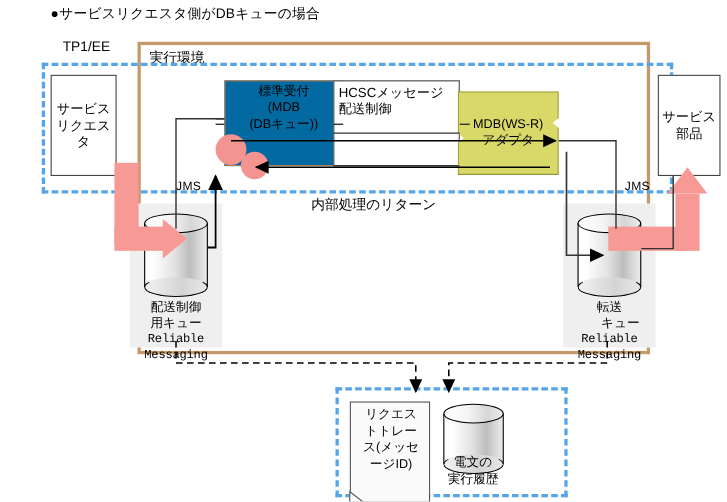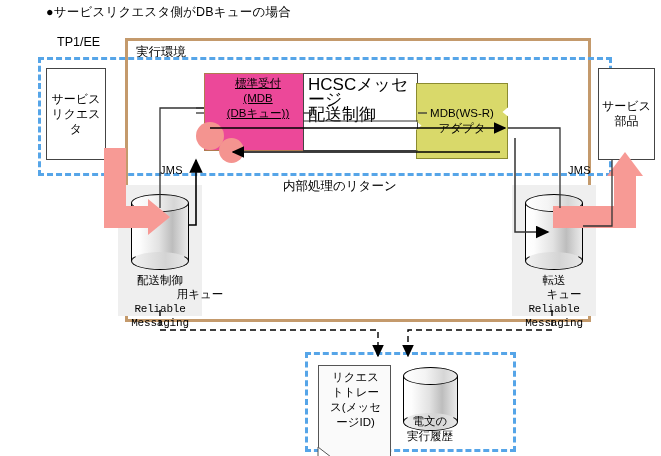--- a/index.html
+++ b/index.html
@@ -32,28 +32,28 @@
     background:#fff;border:1px solid #444;
     display:flex;align-items:center;justify-content:center;
     text-align:center;font-size:12px;line-height:15px;
     box-sizing:border-box;
   }
   #svc-requester{left:46px;top:68px;width:60px;height:92px;}
   #svc-component{left:598px;top:68px;width:57px;height:92px;}
   #hcsc-box{
     left:303px;top:73px;width:115px;height:78px;
     background:#fff;border:1px solid #444;box-sizing:border-box;
-    font-size:17px;line-height:15px;text-align:left;padding:3px 4px;
+    font-size:12px;line-height:15px;text-align:left;padding:3px 4px;
   }
   
   #std-recv{
     left:204px;top:73px;width:108px;height:78px;
-    background:#ec4899;border:1px solid #b07a50;box-sizing:border-box;
+    background:#0369a1;border:1px solid #b07a50;box-sizing:border-box;
     display:flex;align-items:flex-start;justify-content:center;
-    font-size:11.5px;line-height:15px;text-align:center;padding-top:2px;text-decoration:underline;
+    font-size:11.5px;line-height:15px;text-align:center;padding-top:2px;
   }
   
   #mdb-adapter{
     left:416px;top:83px;width:92px;height:76px;
     background:#d9d96a;border:1px solid #8b8b30;box-sizing:border-box;
     display:flex;align-items:center;justify-content:center;
     font-size:11.5px;line-height:15px;text-align:center;
     clip-path:polygon(0 0,100% 0,100% 32%,94% 38%,100% 44%,100% 100%,0 100%,0 62%,6% 56%,0 50%);
   }
   
@@ -118,21 +118,21 @@
 
 <div class="abs queuegroup" id="q-left-bg"></div>
 <div class="abs queuegroup" id="q-right-bg"></div>
 
 <div class="abs cyl" style="left:131px;top:194px;width:58px;height:76px;">
   <div class="cyl-body"></div>
   <div class="cyl-bot"></div>
   <div class="cyl-top"></div>
 </div>
 <div class="qlabel" style="left:118px;top:273px;width:84px;">配送制御</div>
-<div class="qlabel" style="left:118px;top:287px;width:84px;padding-left:40px;">用キュー</div>
+<div class="qlabel" style="left:118px;top:287px;width:84px;">用キュー</div>
 <div class="qlabel-en" style="left:118px;top:302px;width:84px;">Reliable</div>
 <div class="qlabel-en" style="left:118px;top:316px;width:84px;">Messaging</div>
 
 <div class="abs cyl" style="left:525px;top:194px;width:58px;height:76px;">
   <div class="cyl-body"></div>
   <div class="cyl-bot"></div>
   <div class="cyl-top"></div>
 </div>
 <div class="qlabel" style="left:512px;top:273px;width:84px;">転送</div>
 <div class="qlabel" style="left:512px;top:287px;width:104px;">キュー</div>

